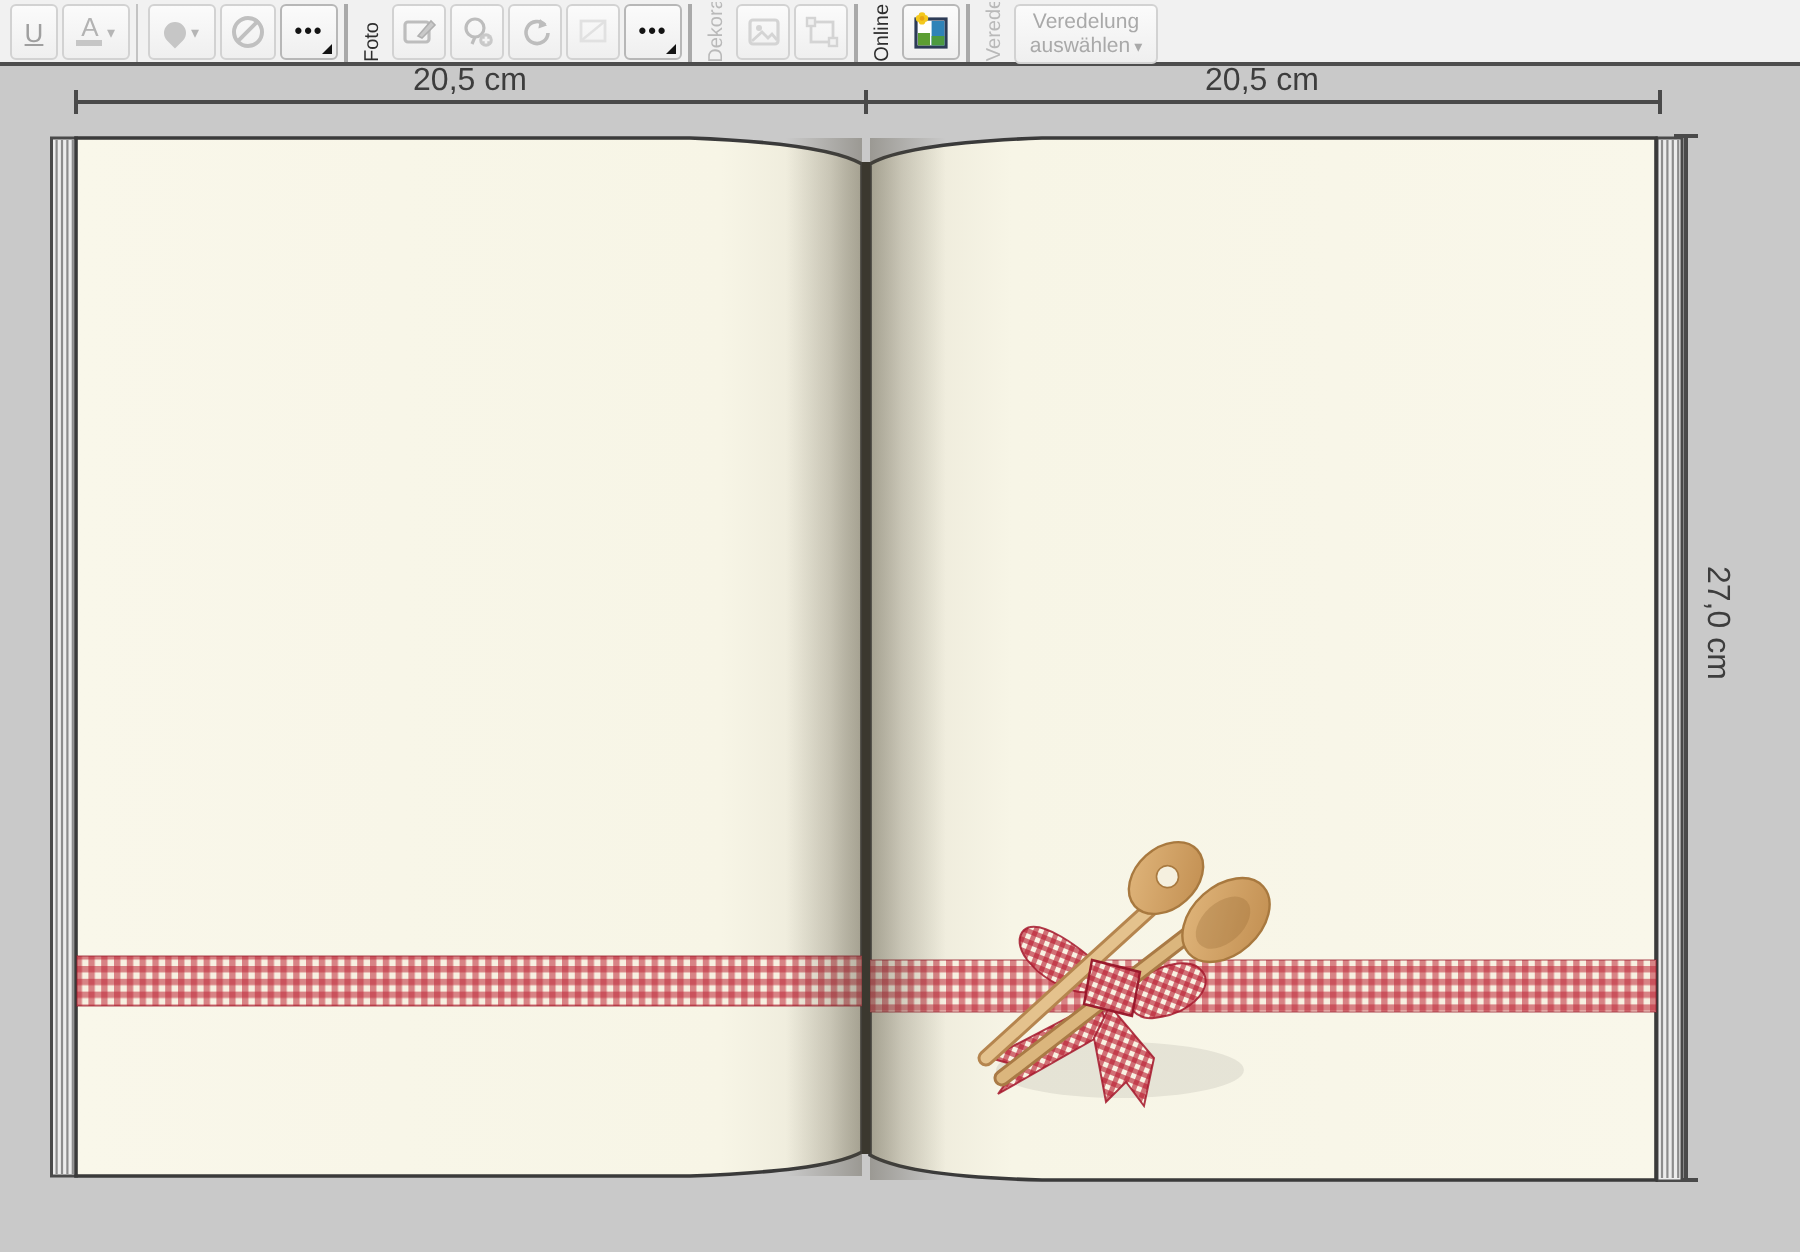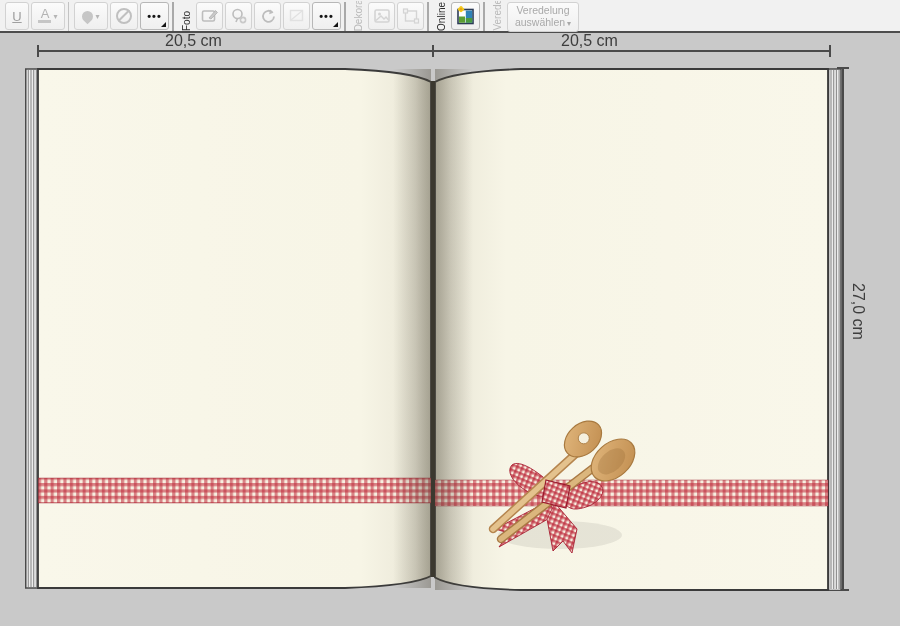--- a/index.html
+++ b/index.html
@@ -25,21 +25,21 @@
   .corner{position:absolute;right:2px;bottom:2px;width:0;height:0;border-left:5px solid transparent;border-bottom:5px solid #141414;}
   .vwrap{position:relative;width:15px;height:31px;overflow:hidden;margin-top:1px;margin-left:2px;flex:none;}
   .vwrap span{position:absolute;bottom:1px;left:0;writing-mode:vertical-rl;transform:rotate(180deg);
               font-size:10px;line-height:15px;white-space:nowrap;}
   .vdark span{color:#2e2e2e;}
   .vgray span{color:#b9b9b9;}
   #btn-veredelung{width:72px;height:30px;flex-direction:column;color:#a9a9a9;font-size:10.5px;line-height:12px;}
   #btn-veredelung .arr2{font-size:8px;color:#a9a9a9;margin-left:2px;}
 
   
-  .mlabel{position:absolute;top:32px;width:140px;text-align:left;font-size:16px;color:#3d3d3d;z-index:1;}
+  .mlabel{position:absolute;top:32px;width:140px;text-align:center;font-size:16px;color:#3d3d3d;z-index:1;}
   .hline{position:absolute;top:50px;height:2px;background:#4a4a4a;z-index:1;}
   .htick{position:absolute;top:45px;width:2px;height:12px;background:#4a4a4a;z-index:1;}
   #vline{position:absolute;left:842px;top:68px;width:2px;height:523px;background:#4a4a4a;}
   .vtick{position:absolute;left:837px;width:12px;height:2px;background:#4a4a4a;}
   #vlabel{position:absolute;left:849px;top:283px;writing-mode:vertical-rl;font-size:16px;color:#3d3d3d;}
 
   #booksvg{position:absolute;left:25px;top:67px;}
 </style>
 </head>
 <body>

